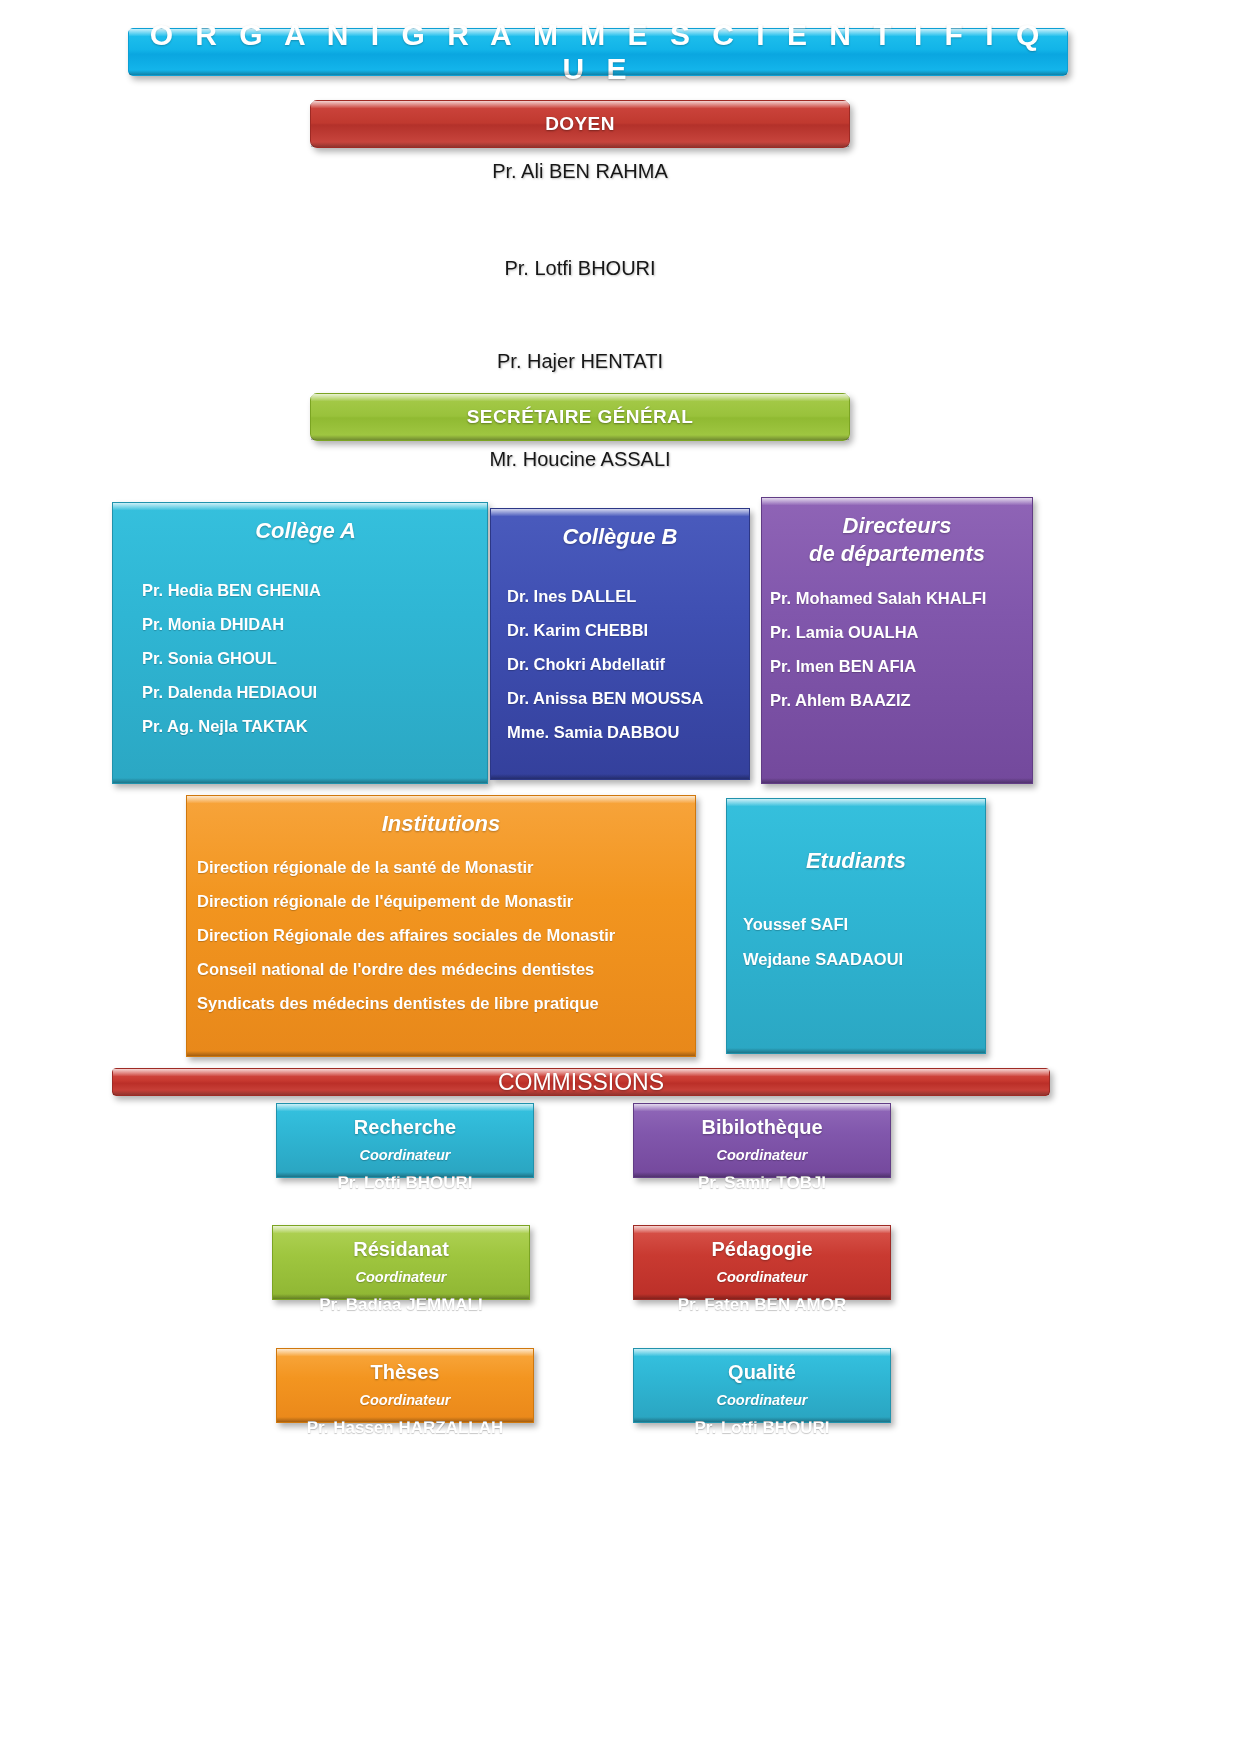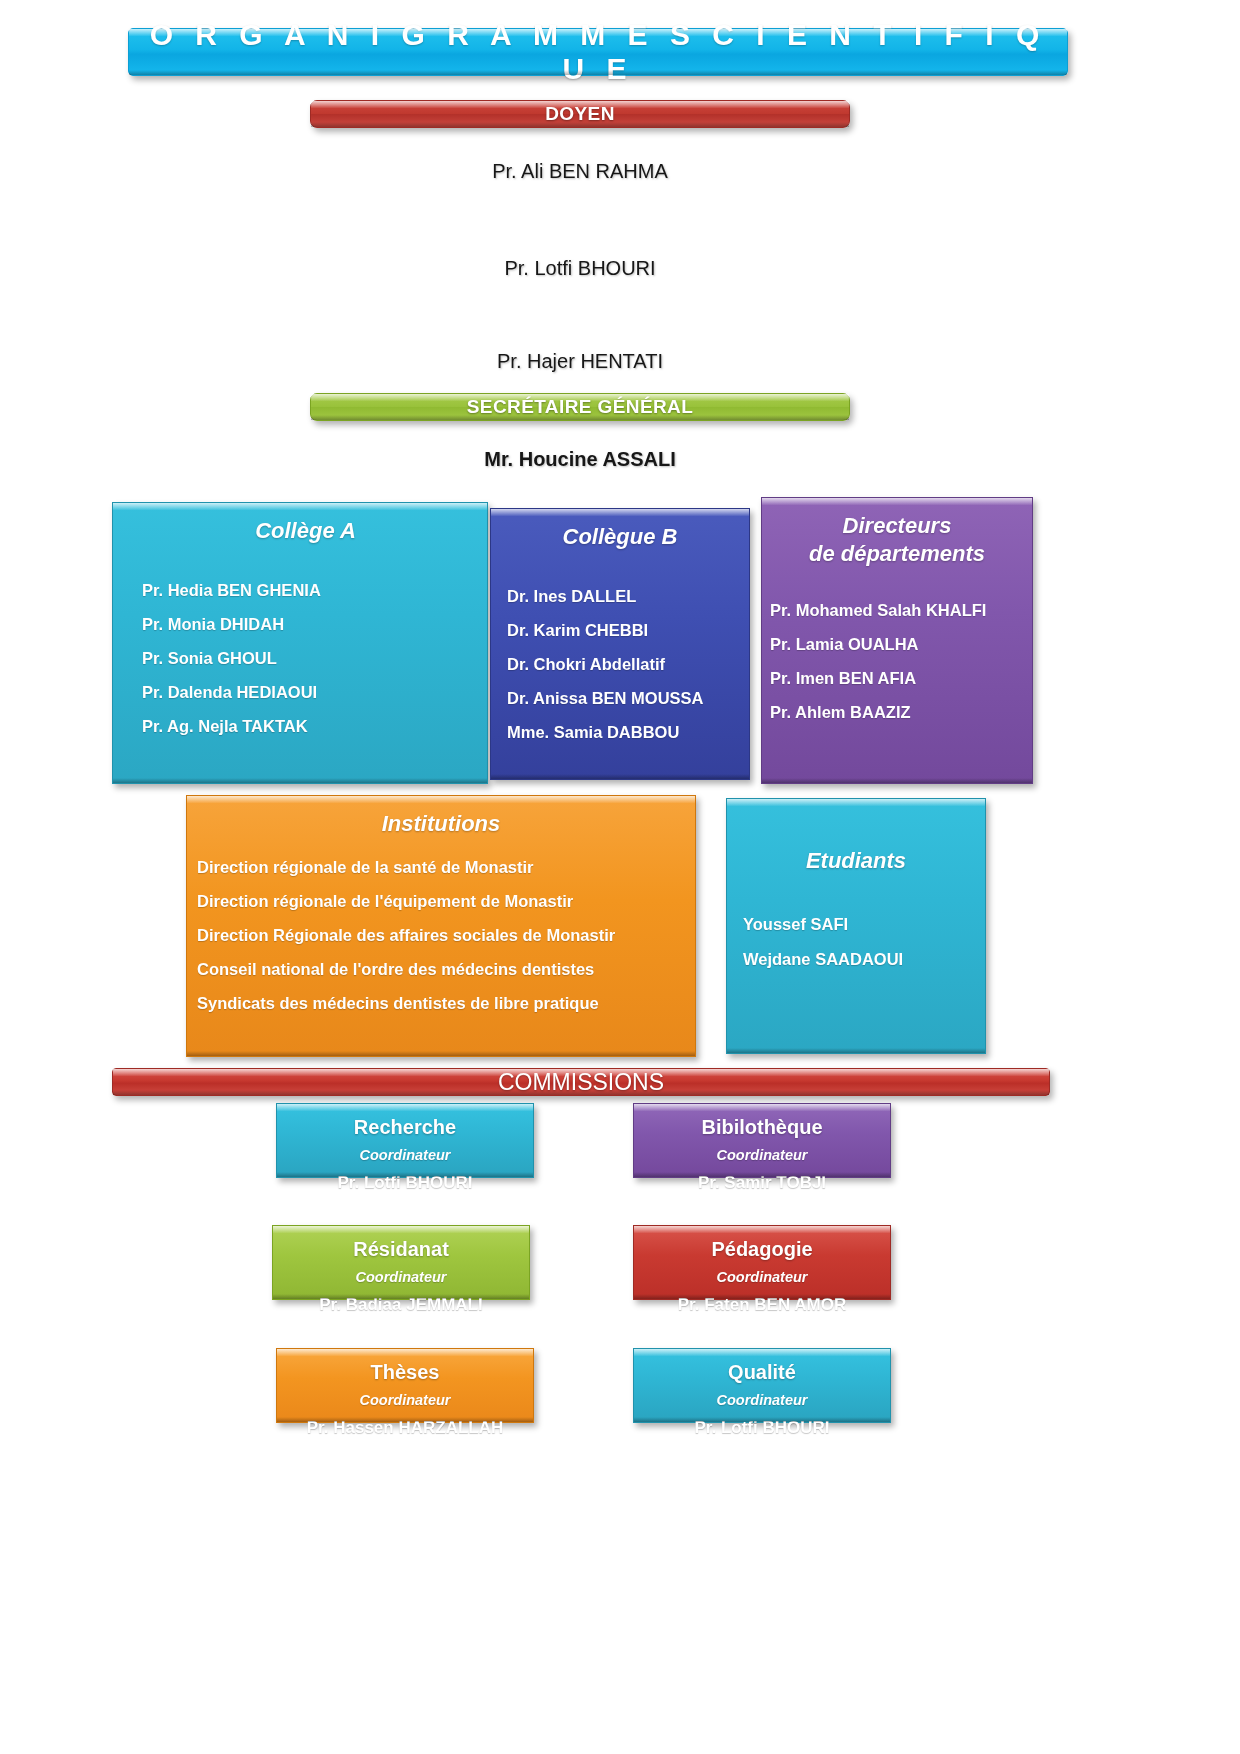--- a/index.html
+++ b/index.html
@@ -66,21 +66,21 @@
     letter-spacing: 7px;
     color: #ffffff;
     text-shadow: 0 1px 2px rgba(0,0,0,0.25);
   }
 
   
   .role-bar {
     position: absolute;
     left: 310px;
     width: 540px;
-    height: 28px;
+    height: 48px;
     border-radius: 7px;
     display: flex;
     align-items: center;
     justify-content: center;
     font-size: 19px;
     font-weight: bold;
     letter-spacing: 0.4px;
   }
   .role-bar .lbl { text-shadow: 0 1px 2px rgba(0,0,0,0.35); }
 
@@ -133,21 +133,21 @@
   .p-purple { background: linear-gradient(to bottom, #8f64b6 0%, #8157ac 40%, #73499c 100%); border: 1px solid #613c85; }
   .p-orange { background: linear-gradient(to bottom, #f7a43b 0%, #f2951f 40%, #e8881a 100%); border: 1px solid #cf770d; }
 
   #panel-college-a { left: 112px; top: 502px; width: 376px; height: 282px; padding-left: 11px; }
   #panel-college-b { left: 490px; top: 508px; width: 260px; height: 272px; }
   #panel-directeurs{ left: 761px; top: 497px; width: 272px; height: 287px; }
   #panel-institutions { left: 186px; top: 795px; width: 510px; height: 262px; }
   #panel-etudiants { left: 726px; top: 798px; width: 260px; height: 256px; }
 
   #panel-college-b .members { padding-left: 16px; }
-  #panel-directeurs .members { padding-left: 8px; margin-top: 26px; }
+  #panel-directeurs .members { padding-left: 8px; margin-top: 14px; }
   #panel-institutions .members { padding-left: 10px; margin-top: 12px; }
   #panel-institutions .members .m { font-size: 16.5px; line-height: 34px; }
   #panel-etudiants .members { padding-left: 16px; margin-top: 32px; }
   #panel-etudiants .members .m { line-height: 35px; }
 
   
   #commissions-bar {
     position: absolute;
     left: 112px;
     top: 1068px;
@@ -222,21 +222,21 @@
   </div>
   <div class="name-line" style="top:160px;">Pr. Ali BEN RAHMA</div>
 
   <div class="name-line" style="top:257px;">Pr. Lotfi BHOURI</div>
 
   <div class="name-line" style="top:350px;">Pr. Hajer HENTATI</div>
 
   <div class="role-bar rb-green bevel" style="top:393px;">
     <span class="lbl">SECRÉTAIRE GÉNÉRAL</span>
   </div>
-  <div class="name-line" style="top:448px;font-weight:bold;">Mr. Houcine ASSALI</div>
+  <div class="name-line" style="top:448px;">Mr. Houcine ASSALI</div>
 
   <div class="panel p-teal bevel" id="panel-college-a">
     <div class="head">Collège A</div>
     <div class="members">
       <div class="m">Pr. Hedia BEN GHENIA</div>
       <div class="m">Pr. Monia DHIDAH</div>
       <div class="m">Pr. Sonia GHOUL</div>
       <div class="m">Pr. Dalenda HEDIAOUI</div>
       <div class="m">Pr. Ag. Nejla TAKTAK</div>
     </div>

